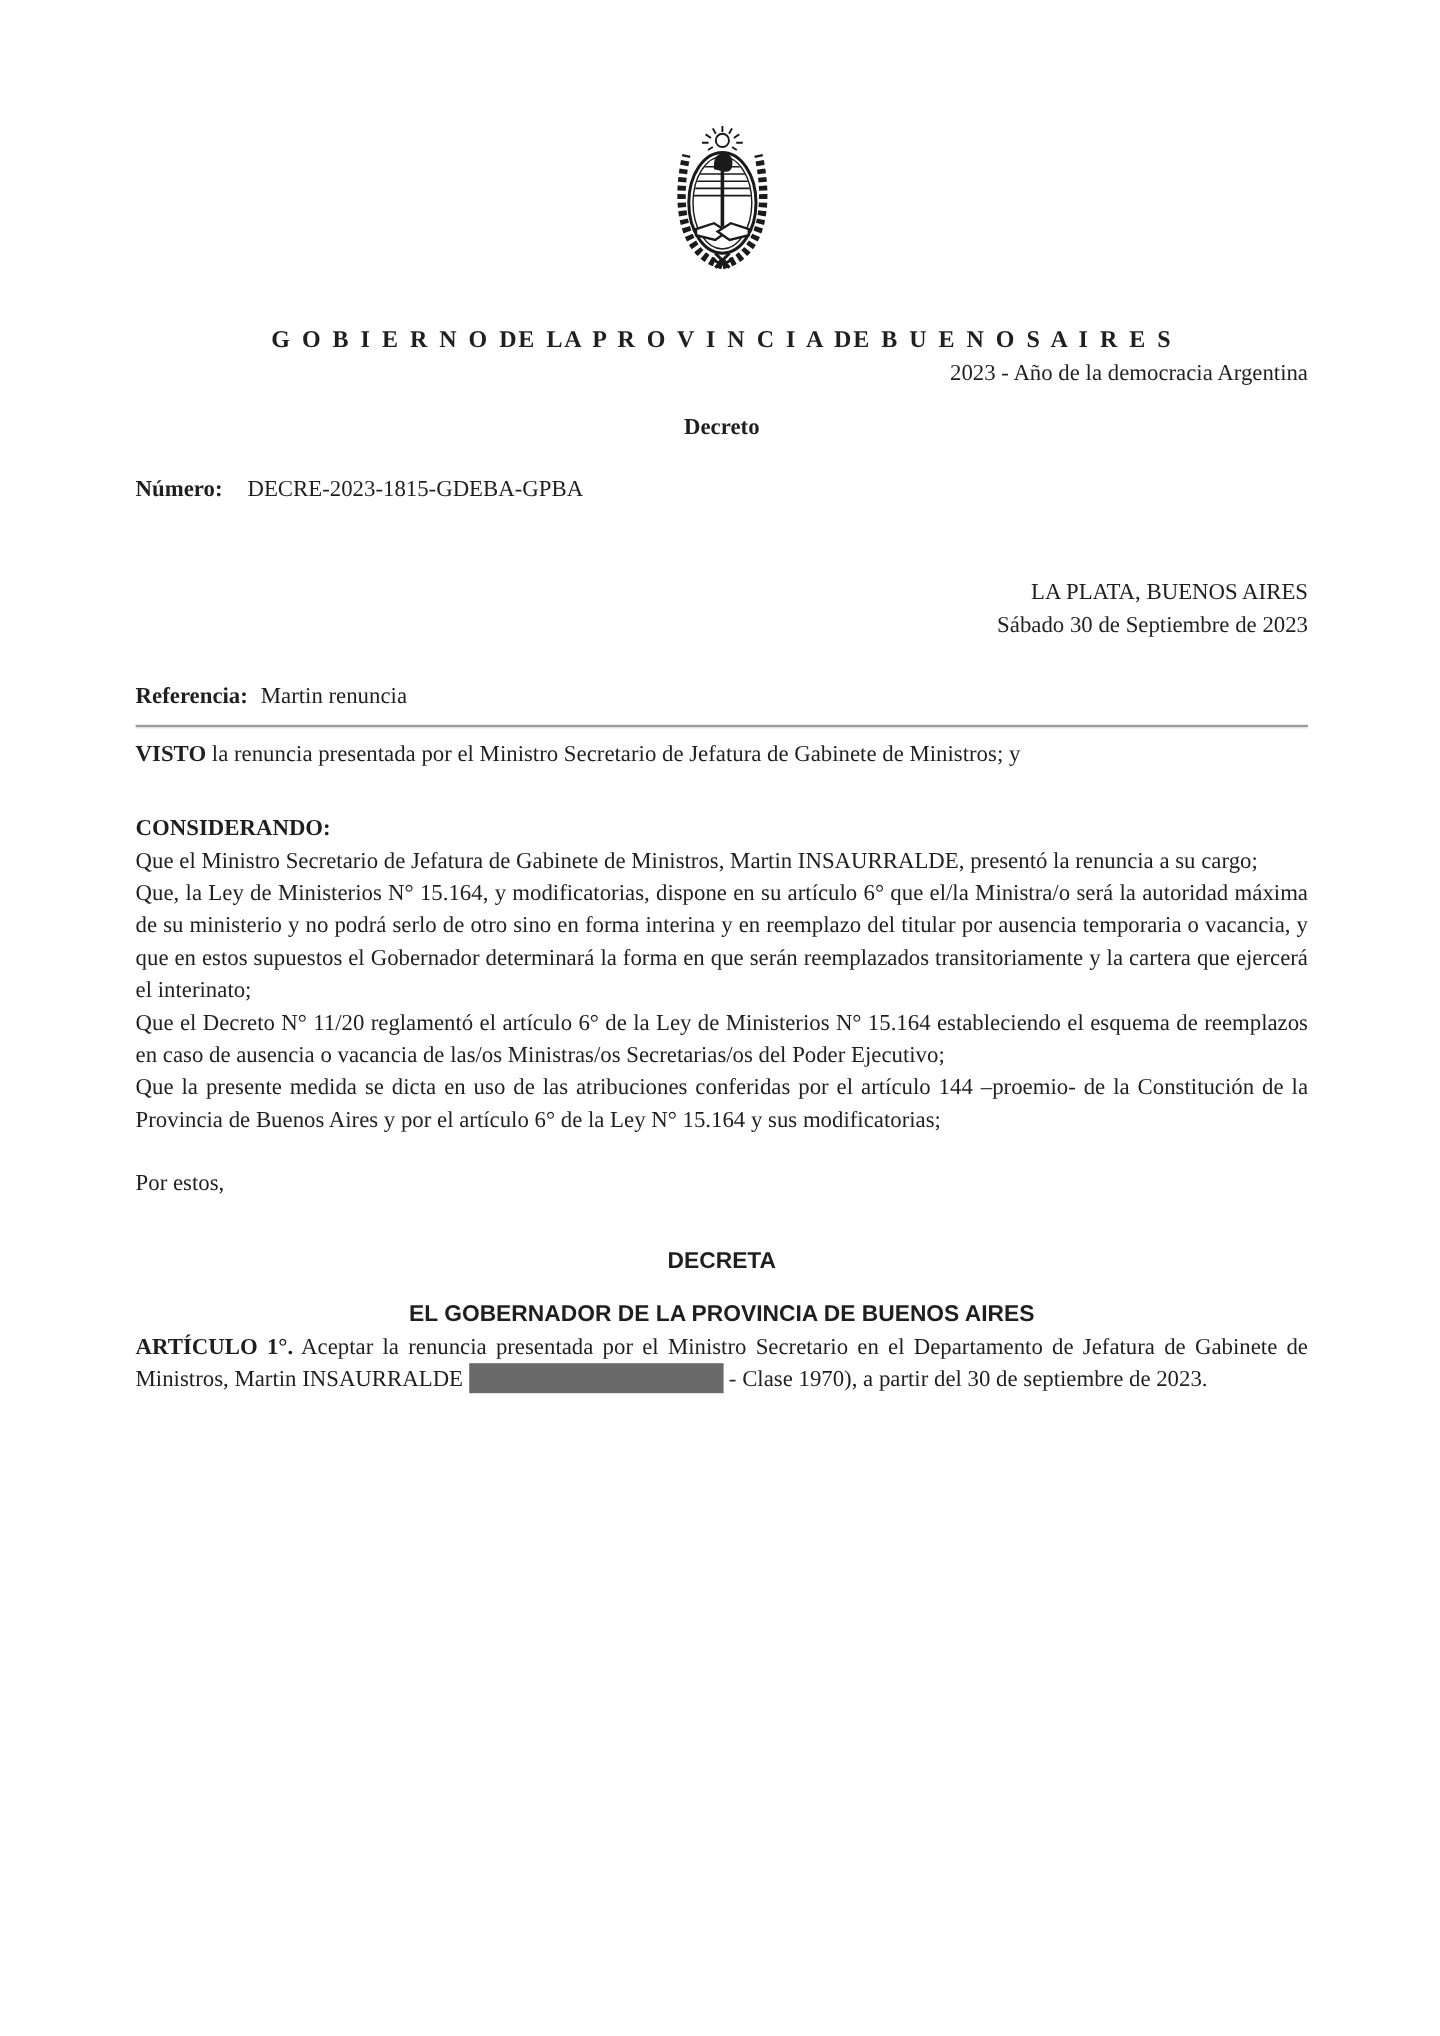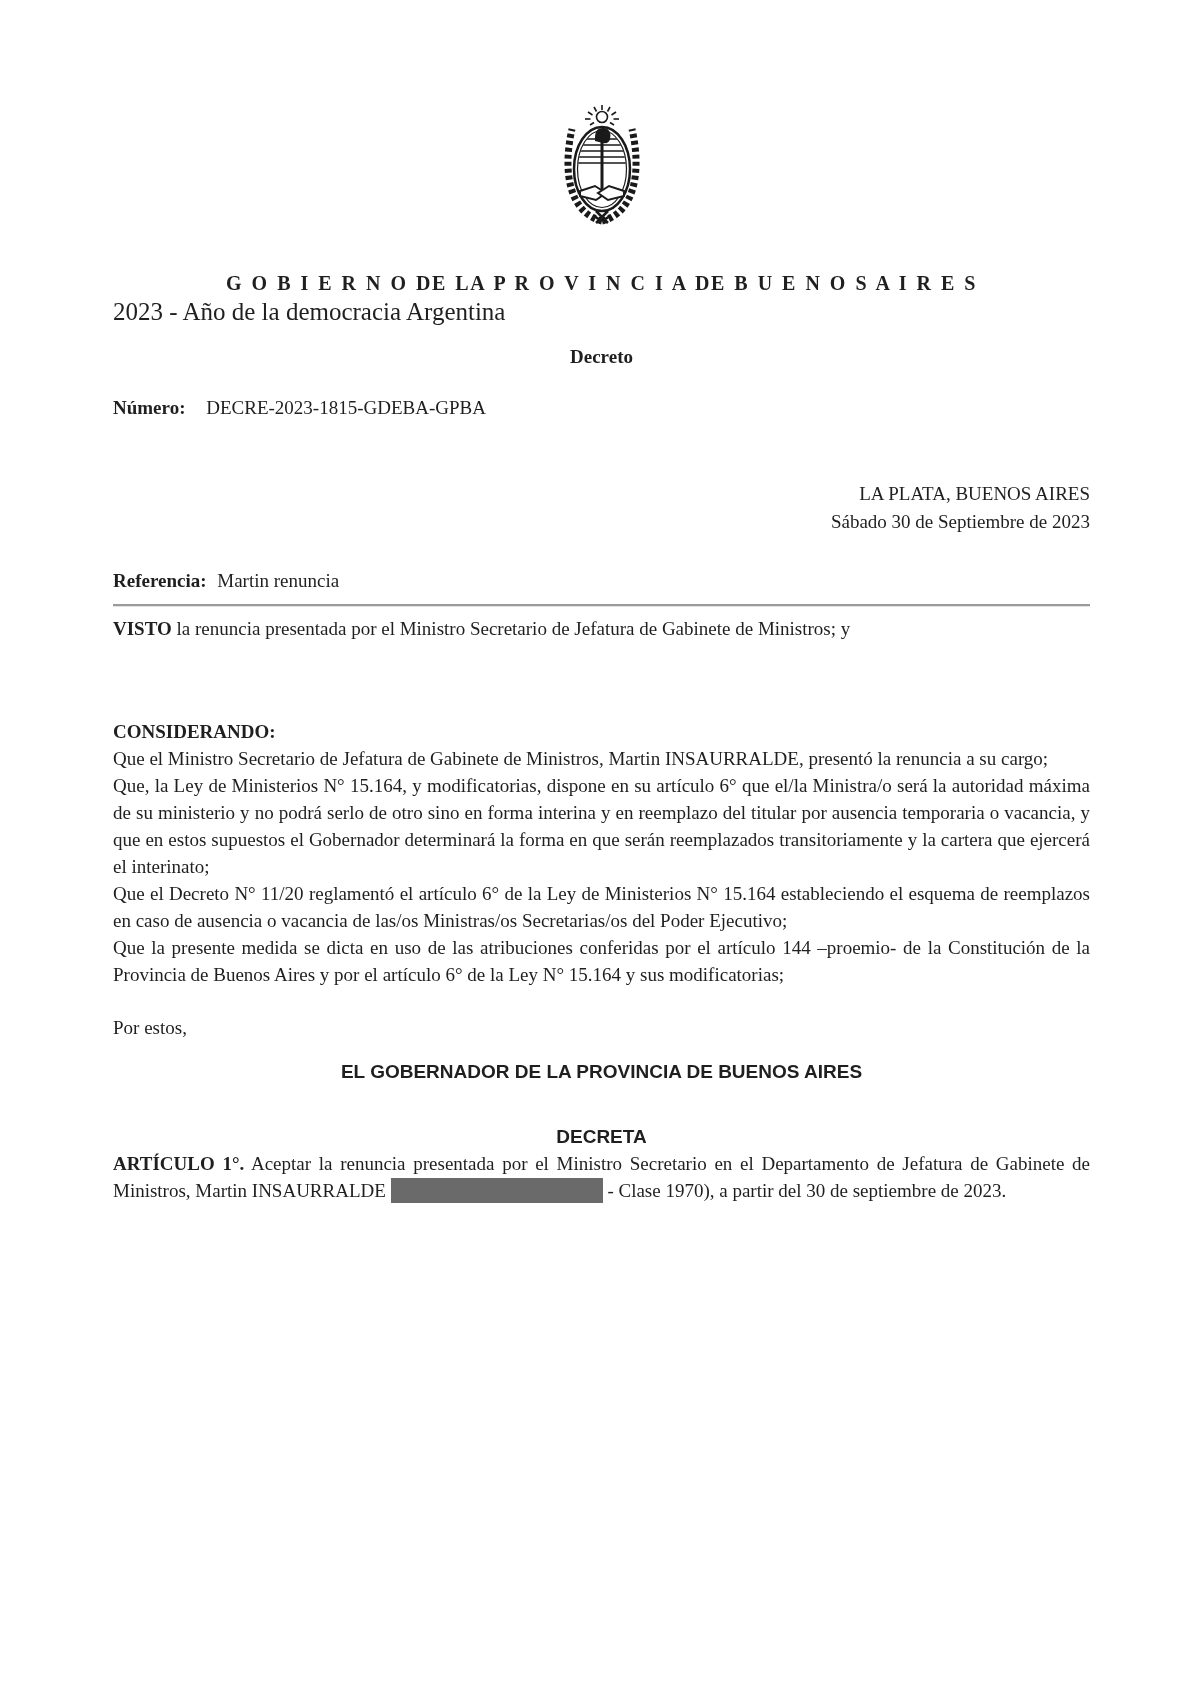--- a/index.html
+++ b/index.html
@@ -24,22 +24,22 @@
     margin-top: 46px;
     text-align: center;
     font-weight: bold;
     font-size: 20px;
     letter-spacing: 1.5px;
     word-spacing: 2px;
     line-height: 24px;
   }
   .motto {
     margin-top: 5px;
-    text-align: left;
-    font-size: 25px;
+    text-align: right;
+    font-size: 19px;
     line-height: 24px;
   }
   .doc-type {
     margin-top: 21px;
     text-align: center;
     font-weight: bold;
     font-size: 19px;
     line-height: 24px;
   }
   .numero-row {
@@ -64,21 +64,21 @@
     margin-top: 11px;
     height: 0;
     border: none;
     border-top: 2px solid #9b9b9b;
     border-bottom: 1px solid #e2e2e2;
   }
 
   .body-text { font-size: 19px; line-height: 27px; font-family: Liberation Serif, serif; }
   .visto-par { margin-top: 41px; }
   .visto-par .lbl { font-weight: bold; }
-  .considerando { margin-top: 76px; font-weight: bold; }
+  .considerando { margin-top: 35px; font-weight: bold; }
   p.recital { margin: 0; text-align: justify; }
   .recital-1 { margin-top: 20px; }
   .recital-2 { margin-top: 26px; }
   .recital-3 { margin-top: 26px; }
   .recital-4 { margin-top: 23px; }
   .por-ello { margin-top: 26px; }
 
   .center-heading {
     text-align: center;
     font-weight: bold;
@@ -174,22 +174,22 @@
 
   <div class="sans body-text considerando">CONSIDERANDO:</div>
 
   <p class="sans body-text recital recital-1">Que el Ministro Secretario de Jefatura de Gabinete de Ministros, Martin INSAURRALDE, presentó la renuncia a su cargo;</p>
   <p class="sans body-text recital recital-2">Que, la Ley de Ministerios N° 15.164, y modificatorias, dispone en su artículo 6° que el/la Ministra/o será la autoridad máxima de su ministerio y no podrá serlo de otro sino en forma interina y en reemplazo del titular por ausencia temporaria o vacancia, y que en estos supuestos el Gobernador determinará la forma en que serán reemplazados transitoriamente y la cartera que ejercerá el interinato;</p>
   <p class="sans body-text recital recital-3">Que el Decreto N° 11/20 reglamentó el artículo 6° de la Ley de Ministerios N° 15.164 estableciendo el esquema de reemplazos en caso de ausencia o vacancia de las/os Ministras/os Secretarias/os del Poder Ejecutivo;</p>
   <p class="sans body-text recital recital-4">Que la presente medida se dicta en uso de las atribuciones conferidas por el artículo 144 –proemio- de la Constitución de la Provincia de Buenos Aires y por el artículo 6° de la Ley N° 15.164 y sus modificatorias;</p>
 
   <div class="sans body-text por-ello">Por estos,</div>
 
+  <div class="sans center-heading decreta">DECRETA</div>
   <div class="sans center-heading authority">EL GOBERNADOR DE LA PROVINCIA DE BUENOS AIRES</div>
-  <div class="sans center-heading decreta">DECRETA</div>
 
   <p class="sans body-text recital article-par">
     <span class="lbl">ARTÍCULO 1°.</span>
     <span>Aceptar la renuncia presentada por el Ministro Secretario en el Departamento de Jefatura de Gabinete de Ministros, Martin INSAURRALDE</span>
     <span class="redaction" style="background: rgb(106, 106, 106);"></span>
     <span>- Clase 1970), a partir del 30 de septiembre de 2023.</span>
   </p>
 
 </div>
 

